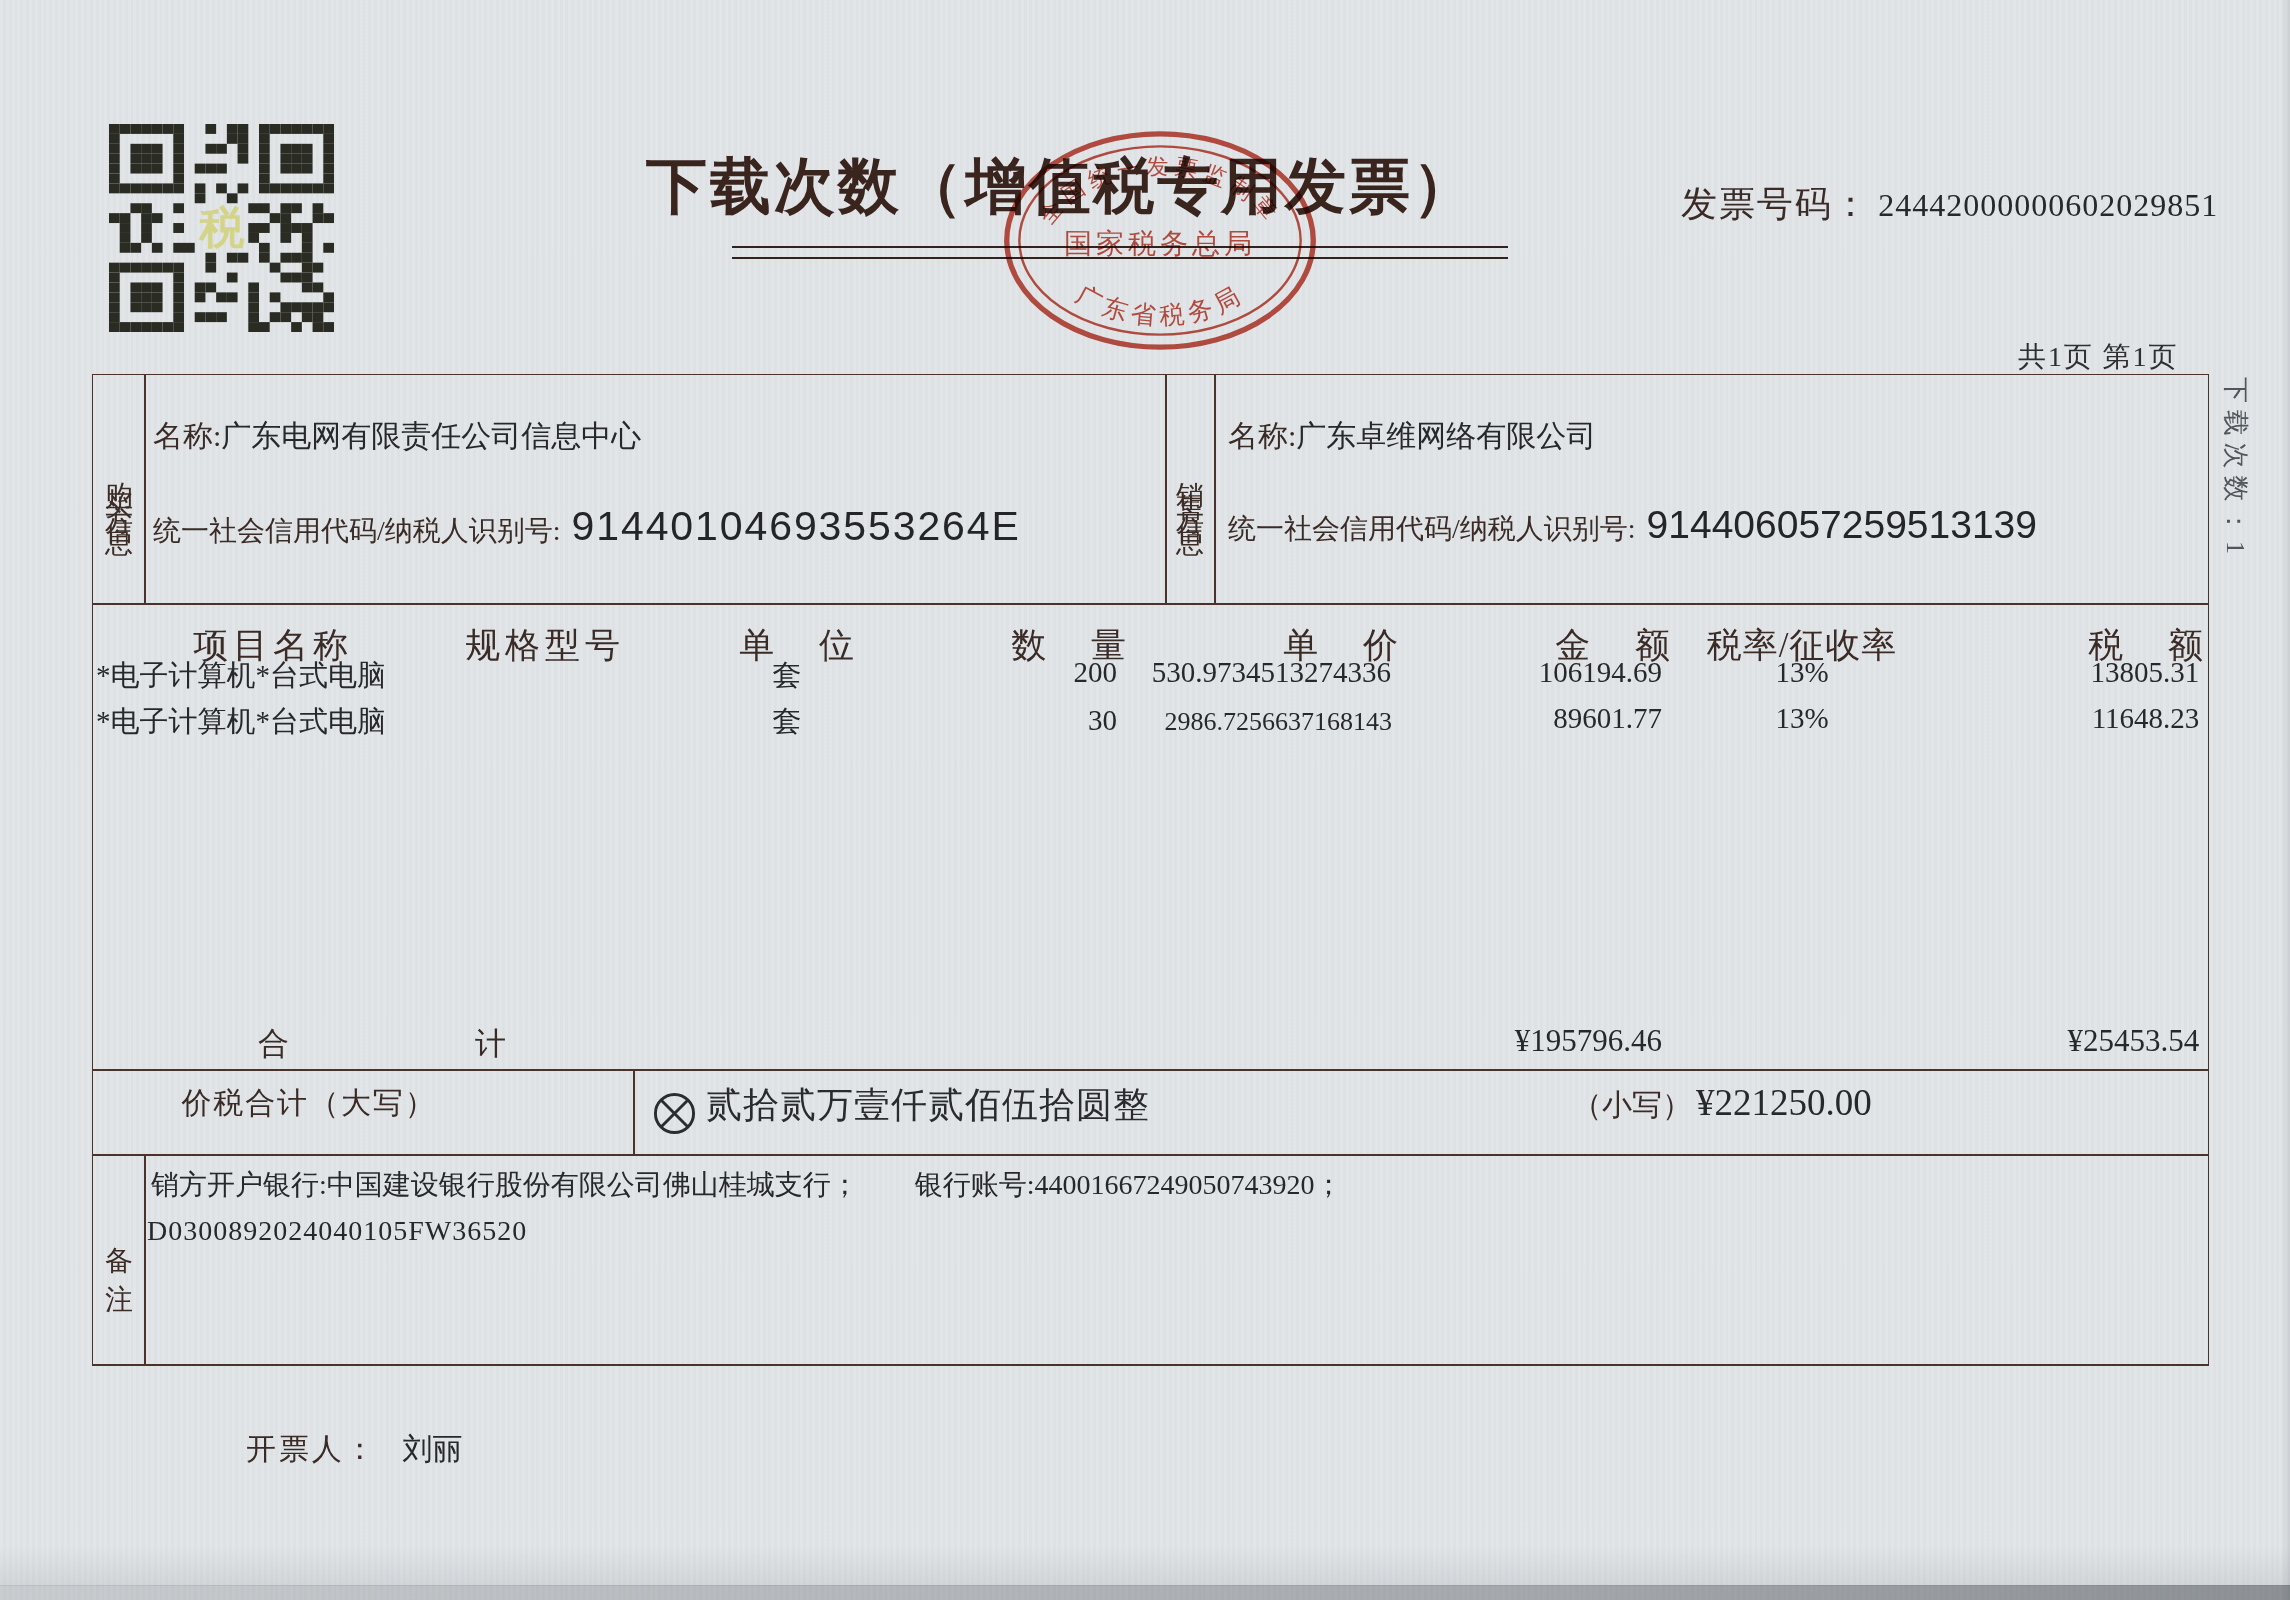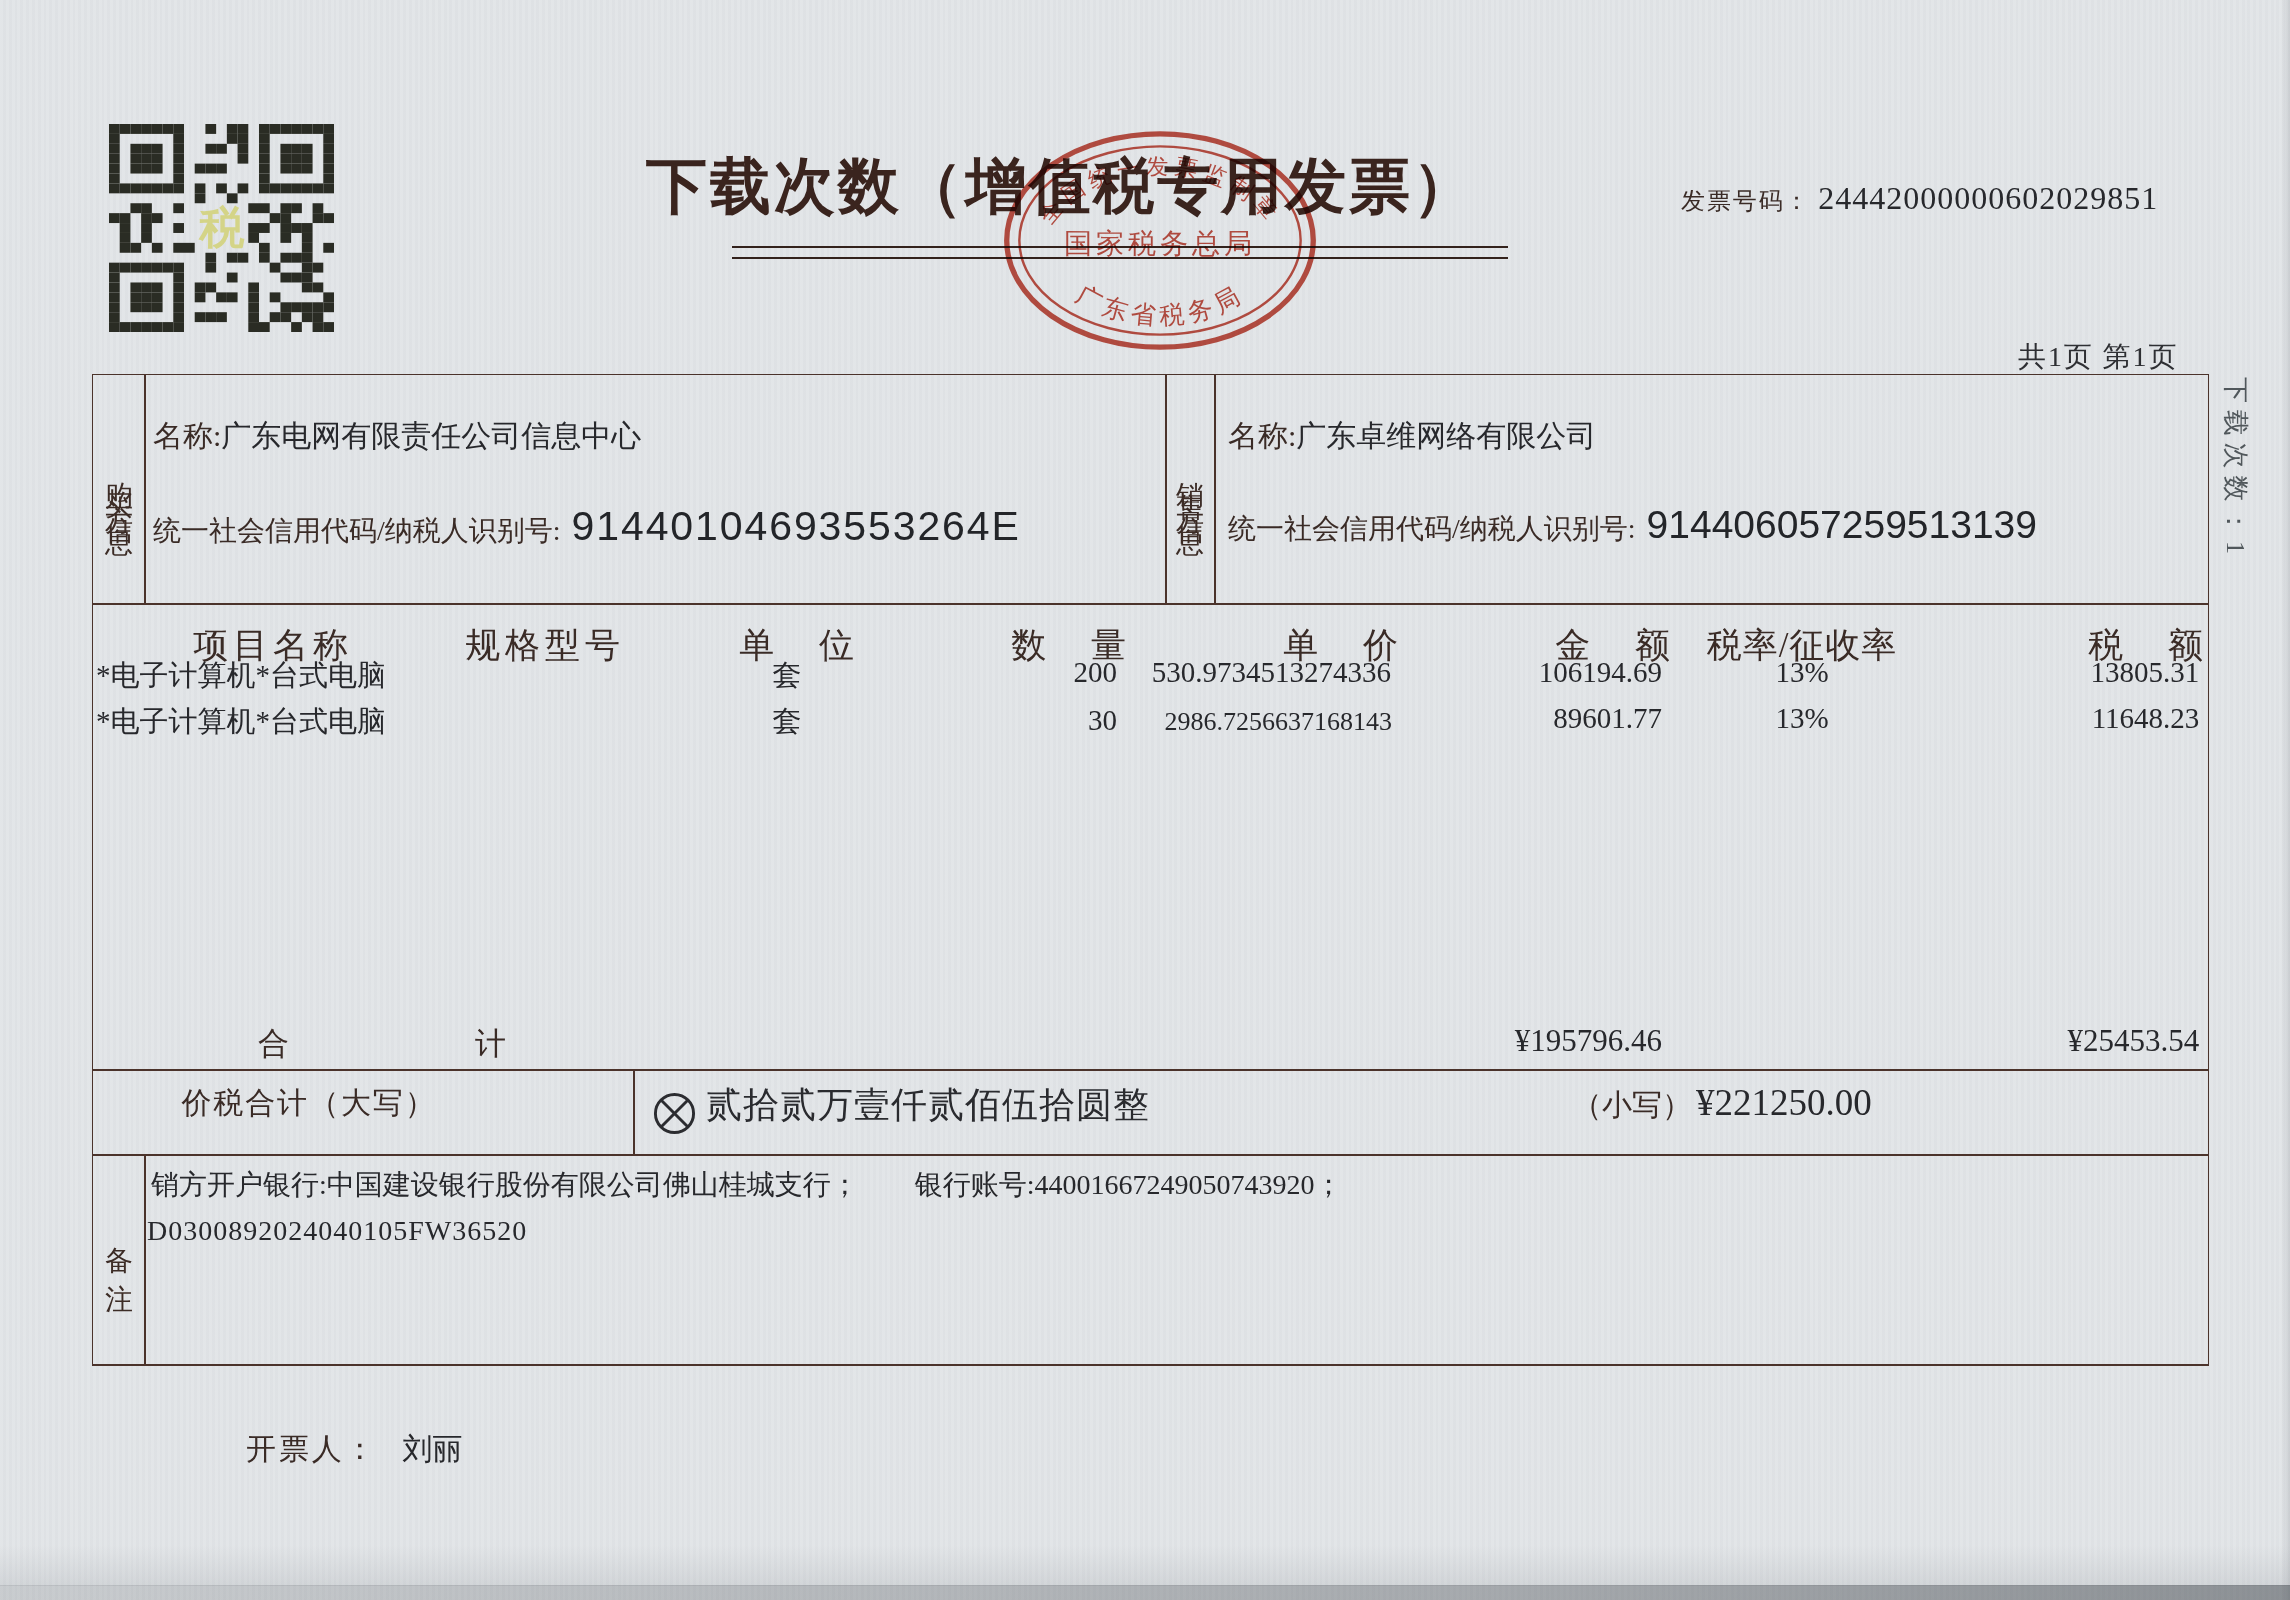--- a/index.html
+++ b/index.html
@@ -12,21 +12,21 @@
   }
   .abs{position:absolute;}
   .tpl{color:#3a2b26;}          
   .data{color:#27282c;}
 
   
   .title{left:646px;top:146px;font-size:61px;letter-spacing:2.9px;font-weight:600;color:#3a241e;white-space:nowrap;}
   .double-rule{left:732px;top:246px;width:776px;height:12.6px;box-sizing:border-box;
     border-top:2.9px solid #33221c;border-bottom:2.9px solid #33221c;}
   .meta-row{display:flex;align-items:baseline;white-space:nowrap;}
-  .meta-label{font-size:24px;letter-spacing:1.9px;}
+  .meta-label{font-size:36px;letter-spacing:1.9px;}
   .meta-value{font-size:32px;letter-spacing:1px;margin-left:7.8px;}
   .meta1{left:1681px;top:180px;}
   .meta2{left:1681px;top:250px;}
   .pageinfo{left:2018px;top:338px;font-size:28px;letter-spacing:1.9px;color:#2e2f33;}
   .dl-count{left:2218px;top:377px;height:311px;writing-mode:vertical-rl;text-orientation:sideways;
     font-size:26px;letter-spacing:6.8px;color:#50575b;}
 
   
   .qr{left:109px;top:124px;width:225px;height:208px;}
   .qr-char{left:190px;top:196px;width:64px;height:64px;display:flex;align-items:center;justify-content:center;

